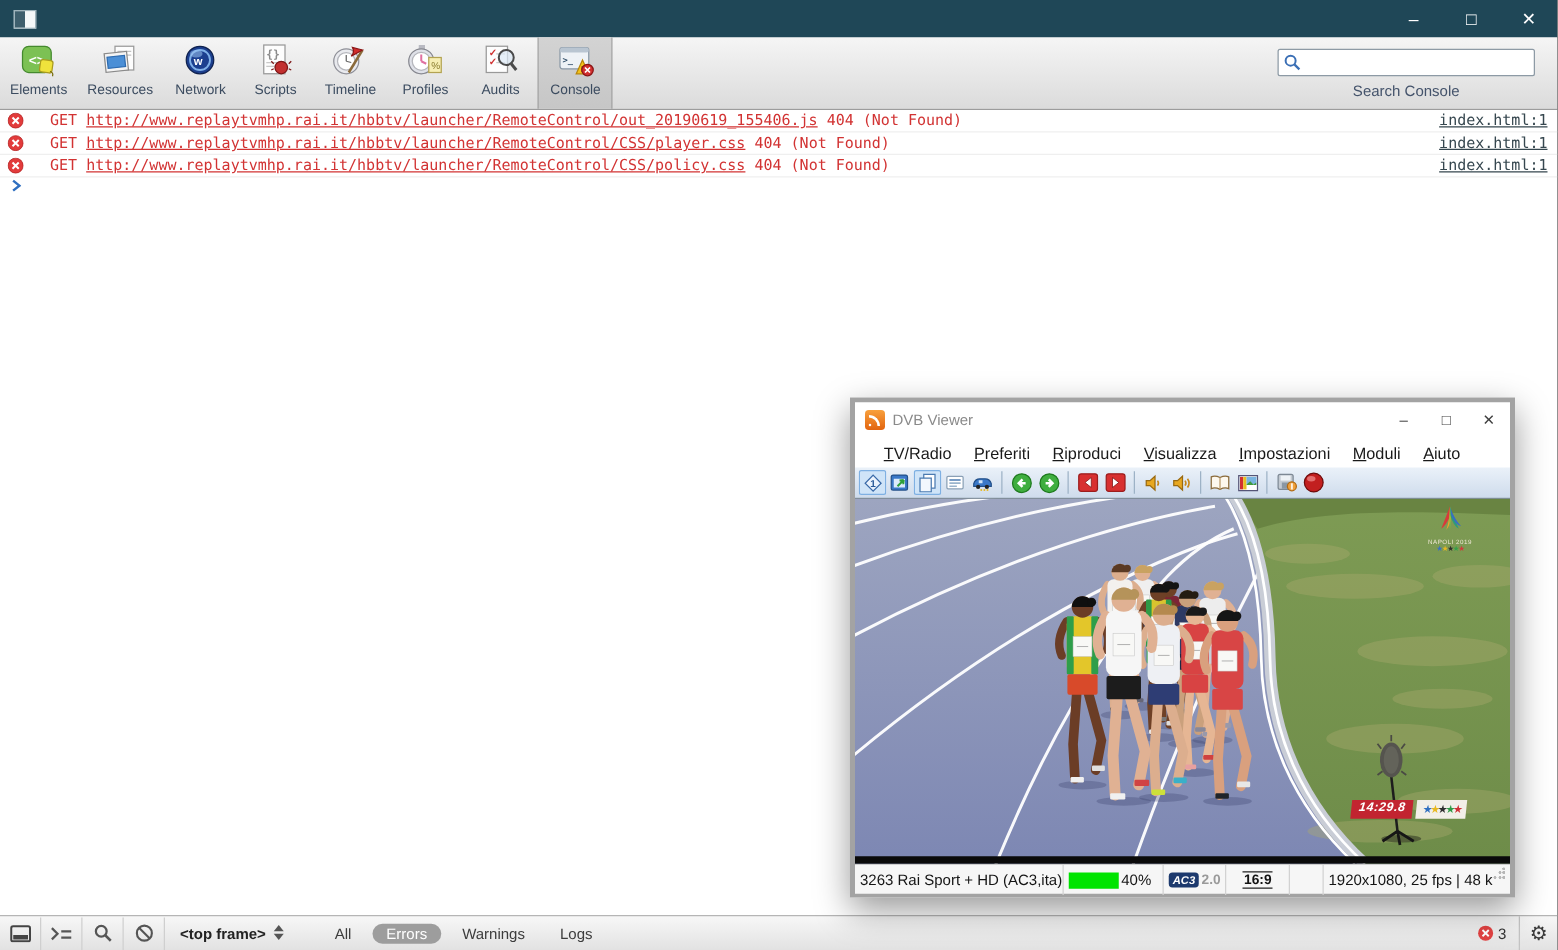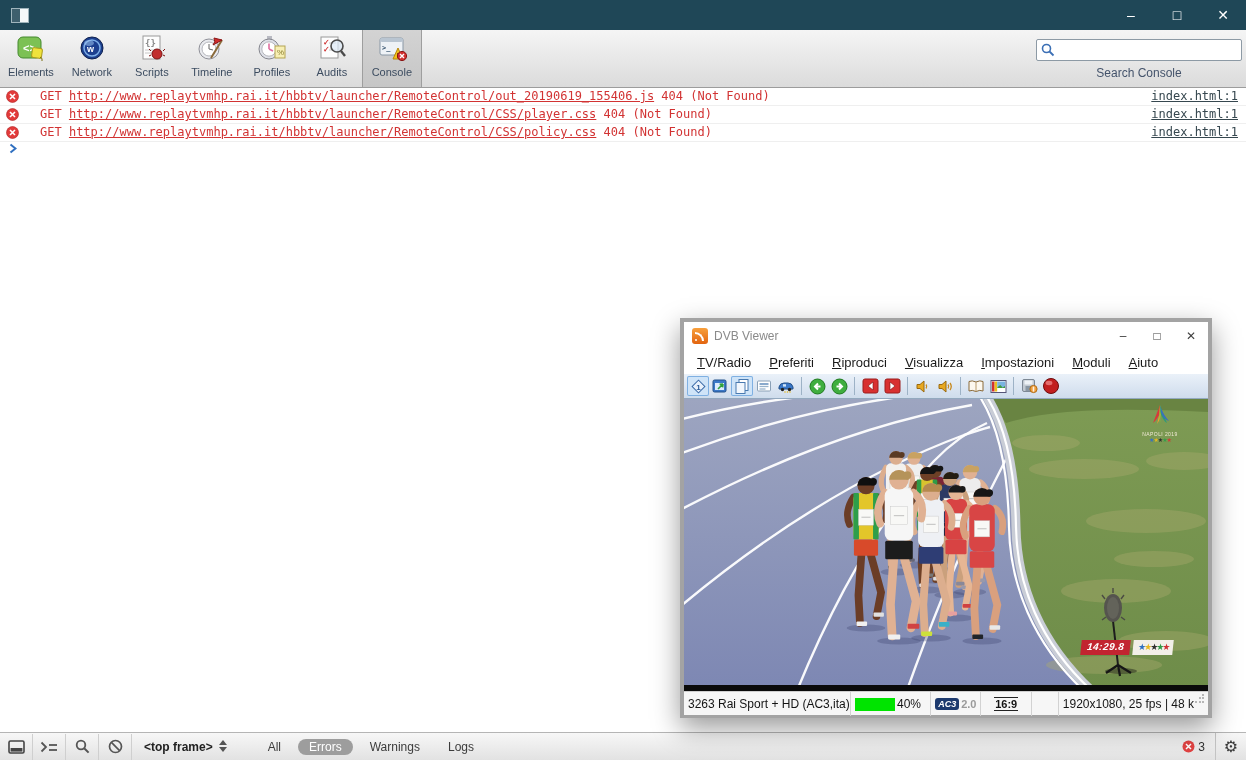--- a/index.html
+++ b/index.html
@@ -12,21 +12,21 @@
   .iappicon .p2{flex:1;background:#f4f8f9;}
   .iwinctl{position:absolute;right:0;top:0;height:30px;display:flex;align-items:center;}
   .iwinctl span{width:46px;text-align:center;color:#fff;font-size:14px;line-height:30px;cursor:default;}
   .itoolbar{position:absolute;left:0;top:30px;width:100%;height:57px;
             background:linear-gradient(#f5f5f5,#dbdbdb);border-bottom:1px solid #9c9c9c;display:flex;}
   .tab{display:flex;flex-direction:column;align-items:center;justify-content:flex-start;
        padding:3px 8px 2px;min-width:44px;cursor:default;}
   .tab .ic{width:32px;height:32px;}
   .tab .lb{font-size:11px;color:#3c4c60;margin-top:1px;white-space:nowrap;}
   .tab.selected{background:linear-gradient(#d3d3d3,#c6c6c6);border-left:1px solid #9e9e9e;border-right:1px solid #9e9e9e;padding:3px 7px 2px;}
-  .searchwrap{position:absolute;right:4px;top:9px;width:206px;}
+  .searchwrap{position:absolute;right:18px;top:9px;width:206px;}
   .sbox{position:relative;height:20px;background:#fff;border:1px solid #8d9aa5;border-radius:2px;}
   .sbox svg{position:absolute;left:4px;top:3px;}
   .sbox input{position:absolute;left:20px;top:1px;width:180px;height:16px;border:none;outline:none;font-size:12px;font-family:"Liberation Sans",sans-serif;background:transparent;}
   .slabel{text-align:center;font-size:12px;color:#44536b;margin-top:5px;}
   
   .cconsole{position:absolute;left:0;top:88px;width:100%;bottom:27px;background:#fff;
             font-family:"DejaVu Sans Mono","Liberation Mono",monospace;font-size:12px;}
   .crow{position:relative;height:17px;line-height:17px;border-bottom:1px solid #efefef;padding-left:40px;white-space:nowrap;color:#d23333;}
   .crow .eicon{position:absolute;left:6px;top:2px;}
   .crow .u{text-decoration:underline;cursor:pointer;}
@@ -52,21 +52,21 @@
   
   .dvb{position:absolute;left:680px;top:318px;width:524px;height:392px;background:#fff;
        border:4px solid #a3a3a3;box-shadow:0 10px 26px rgba(0,0,0,.4);font-size:12px;}
   .dtitle{height:28px;display:flex;align-items:center;background:#fff;}
   .dlogo{width:16px;height:16px;margin:0 6px 0 8px;border-radius:3px;background:linear-gradient(#f8a03c,#e2640f);position:relative;}
   .dlogo i{position:absolute;left:3px;bottom:3px;width:7px;height:7px;border:2px solid #fff;border-bottom:none;border-left:none;border-radius:0 100% 0 0;}
   .dlogo u{position:absolute;left:3px;bottom:3px;width:2px;height:2px;background:#fff;border-radius:50%;}
   .dtitle .t{color:#8a8a8a;}
   .dctl{margin-left:auto;display:flex;}
   .dctl span{width:34px;text-align:center;color:#3f3f3f;font-size:12px;line-height:28px;cursor:default;}
-  .dmenu{height:24px;display:flex;align-items:center;padding-left:4px;background:#fff;}
+  .dmenu{height:24px;display:flex;align-items:center;padding-left:14px;background:#fff;}
   .dmenu .mi{display:inline-block;padding:2px 9px;color:#1a1a1a;font-size:13px;cursor:default;}
   .dmenu .mi::first-letter{text-decoration:underline;}
   .dtools{height:24px;display:flex;align-items:center;background:linear-gradient(#eaf1f9,#cfdcec);
           border-bottom:1px solid #93a9bf;padding-left:3px;}
   .ti{width:22px;height:20px;display:flex;align-items:center;justify-content:center;border-radius:2px;cursor:default;}
   .ti.sel{background:#cfe4f8;box-shadow:inset 0 0 0 1px #7fb0e2;}
   .tsep{width:1px;height:18px;background:#9db2c6;margin:0 4px;}
   .dvideo{position:relative;width:524px;height:292px;background:#000;overflow:hidden;}
   .dvideo svg.scene{position:absolute;left:0;top:0;}
   .timer{position:absolute;left:397px;top:241px;display:flex;height:15px;pointer-events:none;}
@@ -114,20 +114,30 @@
       <svg class="ic" viewBox="0 0 32 32">
         <rect x="3" y="4" width="23" height="21" rx="5" fill="#7cc154" stroke="#44892e"></rect>
         <text x="8" y="19" font-size="11" font-weight="bold" fill="#fff" font-family="Liberation Sans">&lt;&gt;</text>
         <rect x="17" y="15" width="10" height="10" rx="2" fill="#efe23c" stroke="#a99a1e" transform="rotate(8 22 20)"></rect>
         <path d="M25 24 q3 1 2 4" stroke="#7a6f10" fill="none"></path>
       </svg>
       <span class="lb">Elements</span>
     </div>
     <div class="tab">
       <svg class="ic" viewBox="0 0 32 32">
+        <rect x="12" y="4" width="15" height="19" fill="#fdfdfd" stroke="#9a9a9a"></rect>
+        <line x1="14" y1="8" x2="25" y2="8" stroke="#c2c2c2"></line>
+          <line x1="14" y1="11" x2="25" y2="11" stroke="#c2c2c2"></line>
+        <rect x="4" y="9" width="18" height="15" fill="#f4f4f4" stroke="#8a8a8a" transform="rotate(-6 13 16)"></rect>
+        <rect x="6" y="12" width="14" height="9" fill="#4b8fd6" stroke="#2d6bb0" transform="rotate(-6 13 16)"></rect>
+      </svg>
+      <span class="lb">Resources</span>
+    </div>
+    <div class="tab">
+      <svg class="ic" viewBox="0 0 32 32">
         <circle cx="16" cy="15" r="11" fill="#1c3f8f" stroke="#10224e"></circle>
         <circle cx="16" cy="15" r="8" fill="none" stroke="#7fb0e8" stroke-width="1.5"></circle>
         <ellipse cx="13" cy="10" rx="5" ry="3" fill="#9cc4f0" opacity=".55"></ellipse>
         <text x="11" y="19" font-size="9" font-weight="bold" fill="#fff" font-family="Liberation Sans">w</text>
       </svg>
       <span class="lb">Network</span>
     </div>
     <div class="tab">
       <svg class="ic" viewBox="0 0 32 32">
         <rect x="7" y="3" width="17" height="23" fill="#fdfdfd" stroke="#999"></rect>

